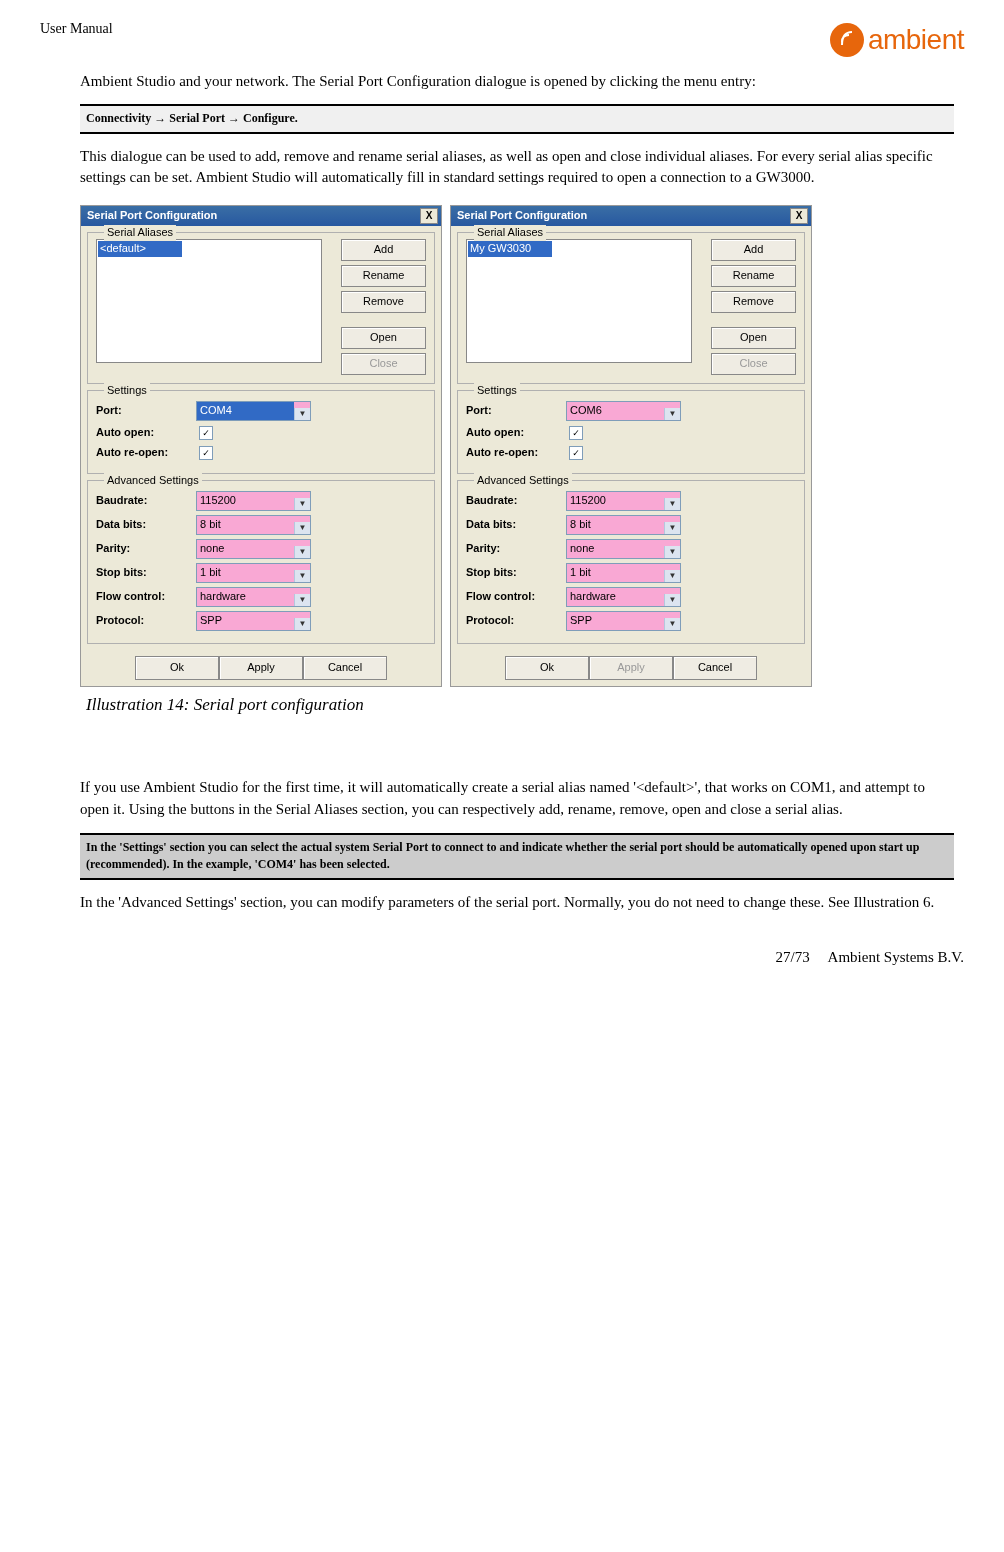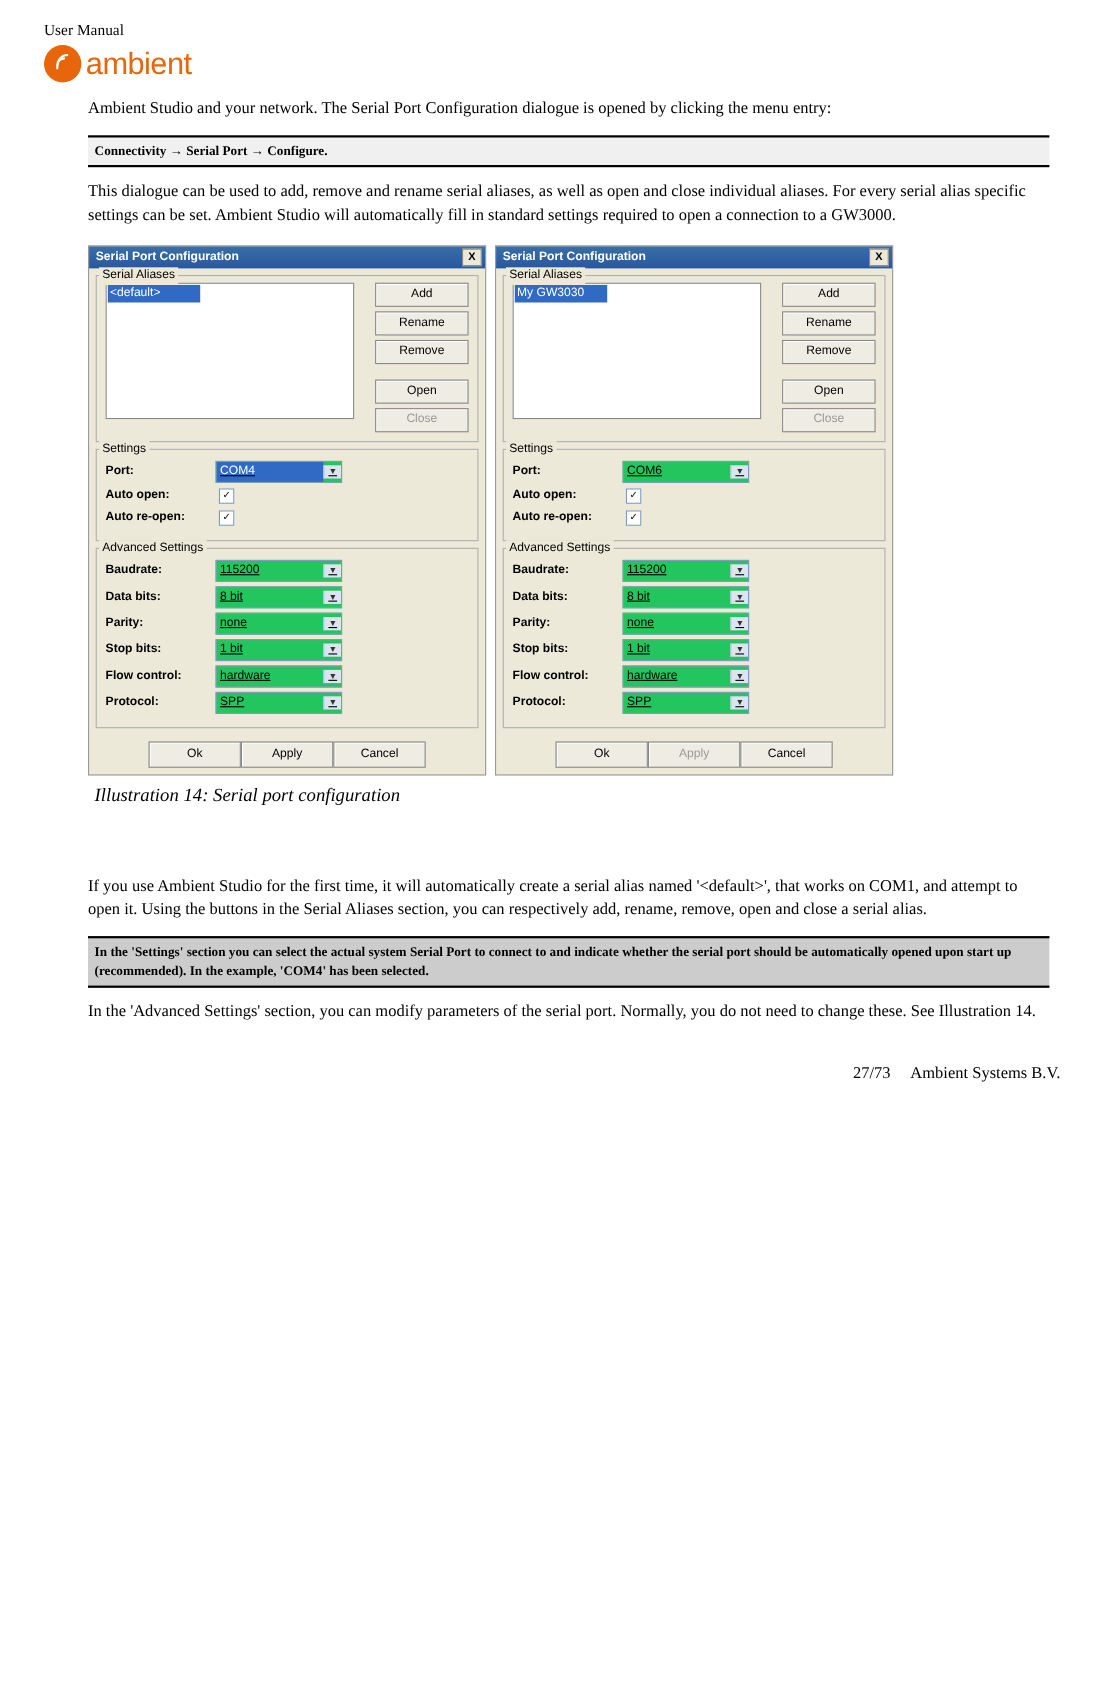--- a/index.html
+++ b/index.html
@@ -10,21 +10,20 @@
   color: #000;
   background: #fff;
   font-size: 15px;
   line-height: 1.45;
 }
 .header-row {
   display: flex;
   justify-content: space-between;
   align-items: flex-start;
   margin-bottom: 10px;
-  flex-direction: column;
 }
 .header-text { line-height: 1.3; }
 .manual-title { font-size: 14px; font-weight: normal; }
 .series-title { font-size: 15px; font-weight: bold; }
 .logo {
   display: flex;
   align-items: center;
   gap: 4px;
 }
 .logo-circle {
@@ -83,21 +82,21 @@
   font-weight:bold;
 }
 .fieldset {
   border:1px solid #b0b0b0;
   margin:6px;
   padding:6px 8px 8px 8px;
   position:relative;
 }
 .fieldset .legend {
   position:absolute;
-  top:-8px; left:2px;
+  top:-8px; left:16px;
   background:#ece9d8;
   padding:0 3px;
   font-size:11px;
 }
 .aliases-row { display:flex; gap:19px; }
 .listbox {
   flex:1;
   background:#fff;
   border:1px solid #888;
   height:120px;
@@ -110,22 +109,22 @@
   padding:2px 0; text-align:center;
   box-shadow: inset 1px 1px 0 #fff;
   font-size:11px;
 }
 .winbtn.disabled { color:#999; }
 .winbtn.sep { margin-top:10px; }
 .setting-row { display:flex; align-items:center; margin:4px 0; }
 .setting-row .lbl { width:100px; font-weight:bold; font-size:11px; }
 .setting-row .ctrl { flex:0 0 115px; }
 .combo {
-  display:flex; align-items:center;
-  border:1px solid #7f9db9; background:#22c55e; height:18px;text-decoration:underline;
+  display:flex; align-items:flex-end;
+  border:1px solid #7f9db9; background:#f9a8d4; height:18px;
 }
 .combo .txt { flex:1; padding:1px 3px; font-size:11px; }
 .combo .txt.sel { background:#316ac5; color:#fff; }
 .combo .arr {
   width:15px; background:#dce4f0;
   display:flex; align-items:center; justify-content:center;
   font-size:8px; color:#333; border-left:1px solid #b5c7de;
 }
 .chk-wrap { width:115px; padding-left:3px; }
 .chk {
@@ -374,21 +373,21 @@
     </div>
   </div>
 </div>
 <div class="caption">Illustration 14: Serial port configuration</div>
 </div>
 
 <p style="margin-top:60px">If you use Ambient Studio for the first time, it will automatically create a serial alias named '&lt;default&gt;', that works on COM1, and attempt to open it. Using the buttons in the Serial Aliases section, you can respectively add, rename, remove, open and close a serial alias.</p>
 
 <div class="banner dark">In the 'Settings' section you can select the actual system Serial Port to connect to and indicate whether the serial port should be automatically opened upon start up (recommended). In the example, 'COM4' has been selected.</div>
 
-<p>In the 'Advanced Settings' section, you can modify parameters of the serial port. Normally, you do not need to change these. See Illustration 14.</p>
+<p>In the 'Advanced Settings' section, you can modify parameters of the serial port. Normally, you do not need to change these. See Illustration 6.</p>
 
 </div>
 
 <div class="footer">
   <span>27/73</span>
   &nbsp;&nbsp;&nbsp;
   <span>Ambient Systems B.V.</span>
 </div>
 
 </body></html>

